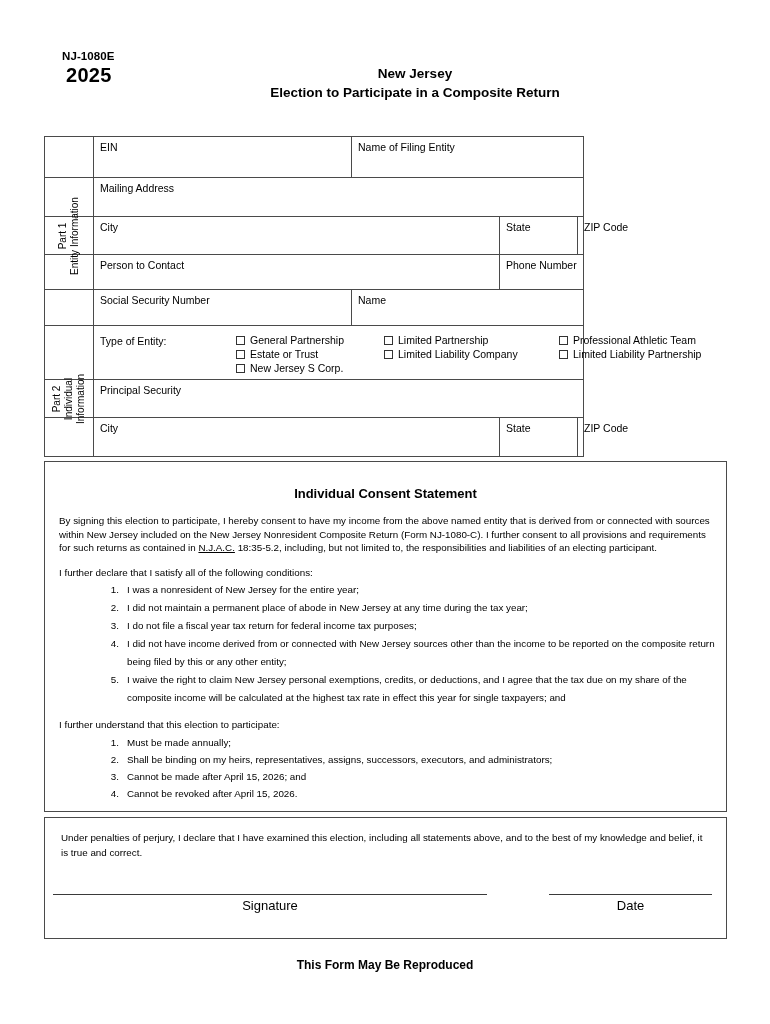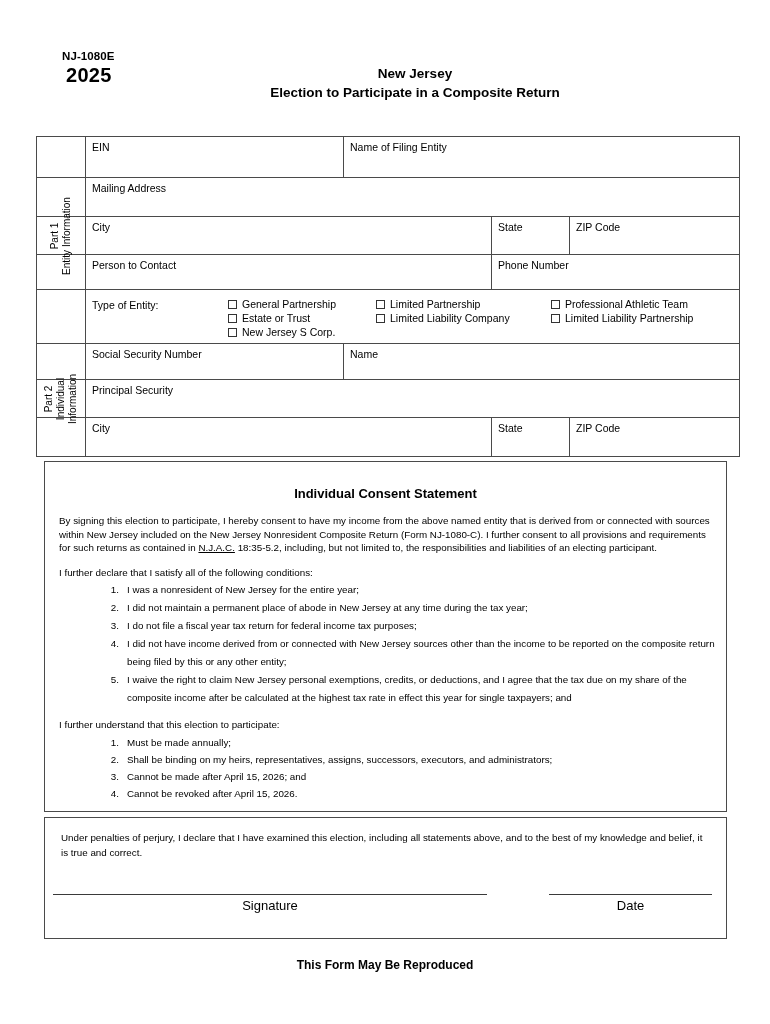--- a/index.html
+++ b/index.html
@@ -48,22 +48,22 @@
     text-align: center;
     font-size: 13.5px;
     font-weight: bold;
     line-height: 19px;
   }
   .hdr-title .l2 { display:block;text-align:center; }
 
   
   .frame {
     position: absolute;
-    left: 36px; top: 136px;
-    width: 704px;
+    left: 44px; top: 136px;
+    width: 540px;
     border: 1.5px solid #4a4a4a;
     box-sizing: border-box;
   }
 
   .cellrow {
     position: relative;
     border-bottom: 1.2px solid #4a4a4a;
     box-sizing: border-box;
   }
   .cellrow.last { border-bottom: none; }
@@ -267,20 +267,30 @@
     <div class="cellrow" style="height:35px;">
       <div class="sidecol" style="height:35px; border-bottom:none;"></div>
       <div class="fieldcell" style="left:49px; width:406px;">
         <span>Person to Contact</span>
       </div>
       <div class="fieldcell noborder" style="left:455px; width:225px;">
         <span>Phone Number</span>
       </div>
     </div>
 
+    <div class="cellrow" style="height:36px;">
+      <div class="sidecol" style="height:36px; border-bottom:none;"></div>
+      <div class="fieldcell" style="left:49px; width:258px;">
+        <span>Social Security Number</span>
+      </div>
+      <div class="fieldcell noborder" style="left:307px; width:373px;">
+        <span>Name</span>
+      </div>
+    </div>
+
     <div class="cellrow" style="height:54px;">
       <div class="sidecol" style="height:54px; border-bottom:none;"></div>
       <div class="cbwrap">
         <div class="cb-legend">Type of Entity:</div>
 
         <div class="cb-col" style="left:142px;">
           <div class="cb-item">
             <span class="cbox"></span>
             <span class="cb-label">General Partnership</span>
           </div>
@@ -308,30 +318,20 @@
         <div class="cb-col" style="left:465px;">
           <div class="cb-item">
             <span class="cbox"></span>
             <span class="cb-label">Professional Athletic Team</span>
           </div>
           <div class="cb-item">
             <span class="cbox"></span>
             <span class="cb-label">Limited Liability Partnership</span>
           </div>
         </div>
-      </div>
-    </div>
-
-    <div class="cellrow" style="height:36px;">
-      <div class="sidecol" style="height:36px; border-bottom:none;"></div>
-      <div class="fieldcell" style="left:49px; width:258px;">
-        <span>Social Security Number</span>
-      </div>
-      <div class="fieldcell noborder" style="left:307px; width:373px;">
-        <span>Name</span>
       </div>
     </div>
 
     <div class="cellrow" style="height:38px;">
       <div class="sidecol" style="height:38px; border-bottom:none;">
         <div class="sidelabel">
           <span>Part 2</span>
           <span>Individual</span>
           <span>Information</span>
         </div>
@@ -360,21 +360,21 @@
     <div class="consent-title">Individual Consent Statement</div>
 
     <p class="ctext"><span>By signing this election to participate, I hereby consent to have my income from the above named entity that is derived from or connected with sources within New Jersey included on the New Jersey Nonresident Composite Return (Form NJ-1080-C). I further consent to all provisions and requirements for such returns as contained in </span><u>N.J.A.C.</u><span> 18:35-5.2, including, but not limited to, the responsibilities and liabilities of an electing participant.</span></p>
 
     <p class="lead">I further declare that I satisfy all of the following conditions:</p>
     <ol class="numlist">
       <li>I was a nonresident of New Jersey for the entire year;</li>
       <li>I did not maintain a permanent place of abode in New Jersey at any time during the tax year;</li>
       <li>I do not file a fiscal year tax return for federal income tax purposes;</li>
       <li style="line-height:18px;">I did not have income derived from or connected with New Jersey sources other than the income to be reported on the composite return being filed by this or any other entity;</li>
-      <li style="line-height:18px;">I waive the right to claim New Jersey personal exemptions, credits, or deductions, and I agree that the tax due on my share of the composite income after be calculated at the highest tax rate in effect this year for single taxpayers; and</li>
+      <li style="line-height:18px;">I waive the right to claim New Jersey personal exemptions, credits, or deductions, and I agree that the tax due on my share of the composite income will be calculated at the highest tax rate in effect this year for single taxpayers; and</li>
     </ol>
 
     <p class="lead">I further understand that this election to participate:</p>
     <ol class="numlist tight">
       <li>Must be made annually;</li>
       <li>Shall be binding on my heirs, representatives, assigns, successors, executors, and administrators;</li>
       <li>Cannot be made after April 15, 2026; and</li>
       <li>Cannot be revoked after April 15, 2026.</li>
     </ol>
   </div>

